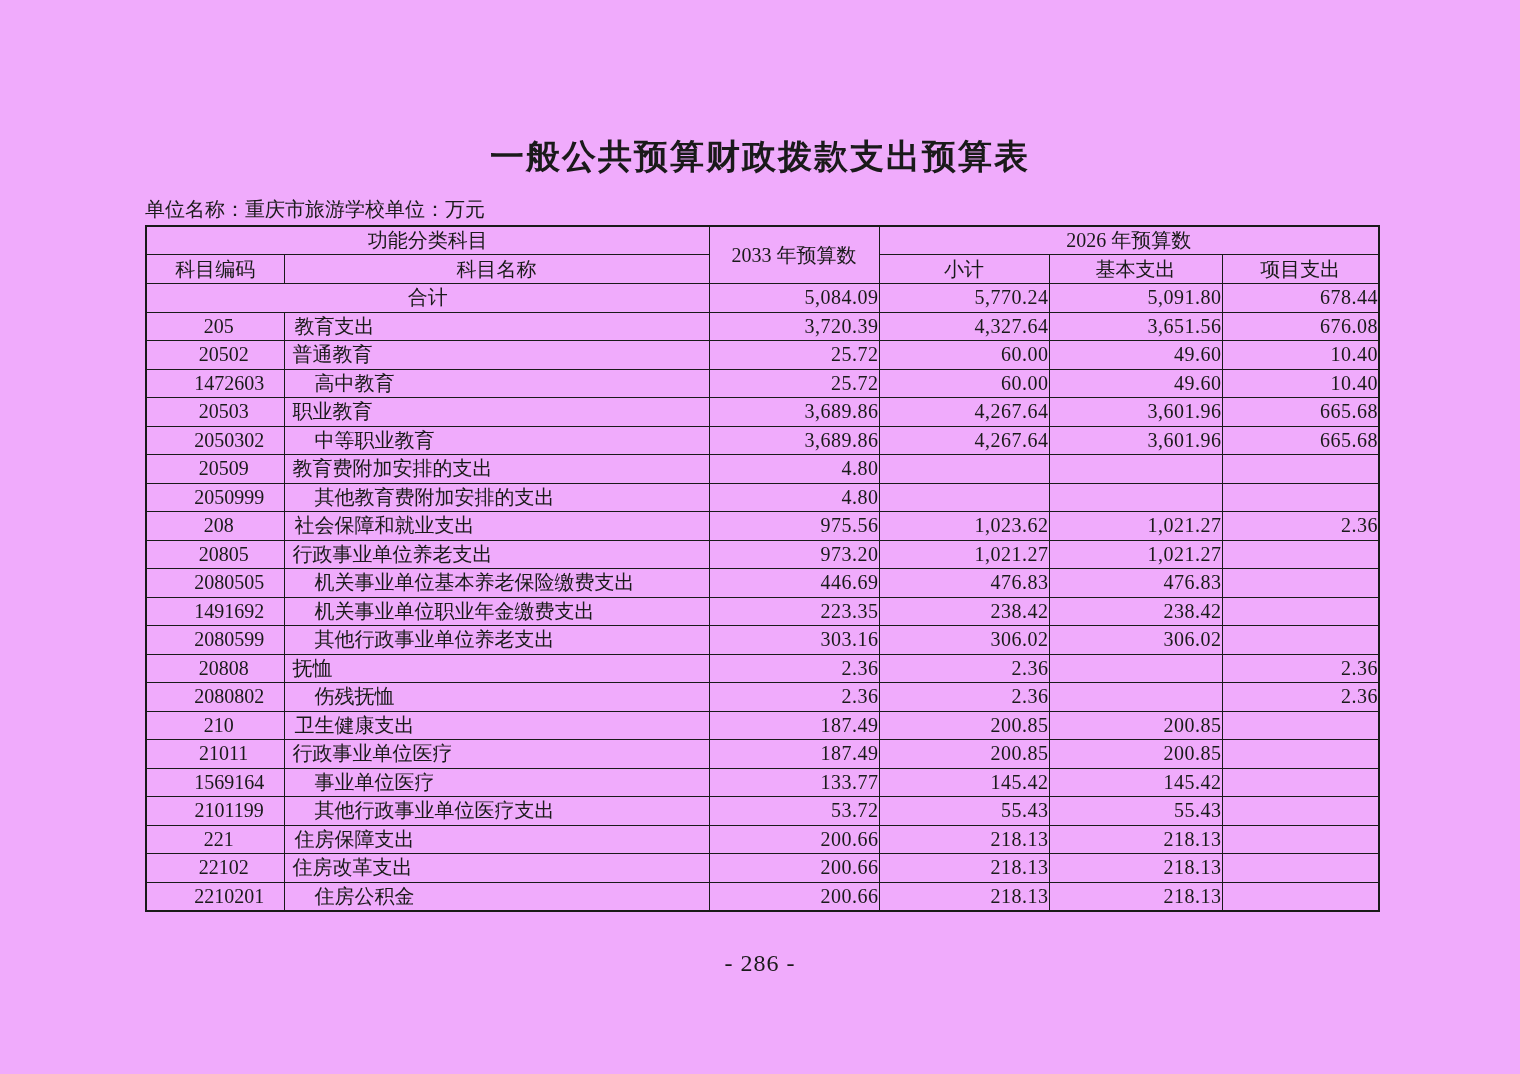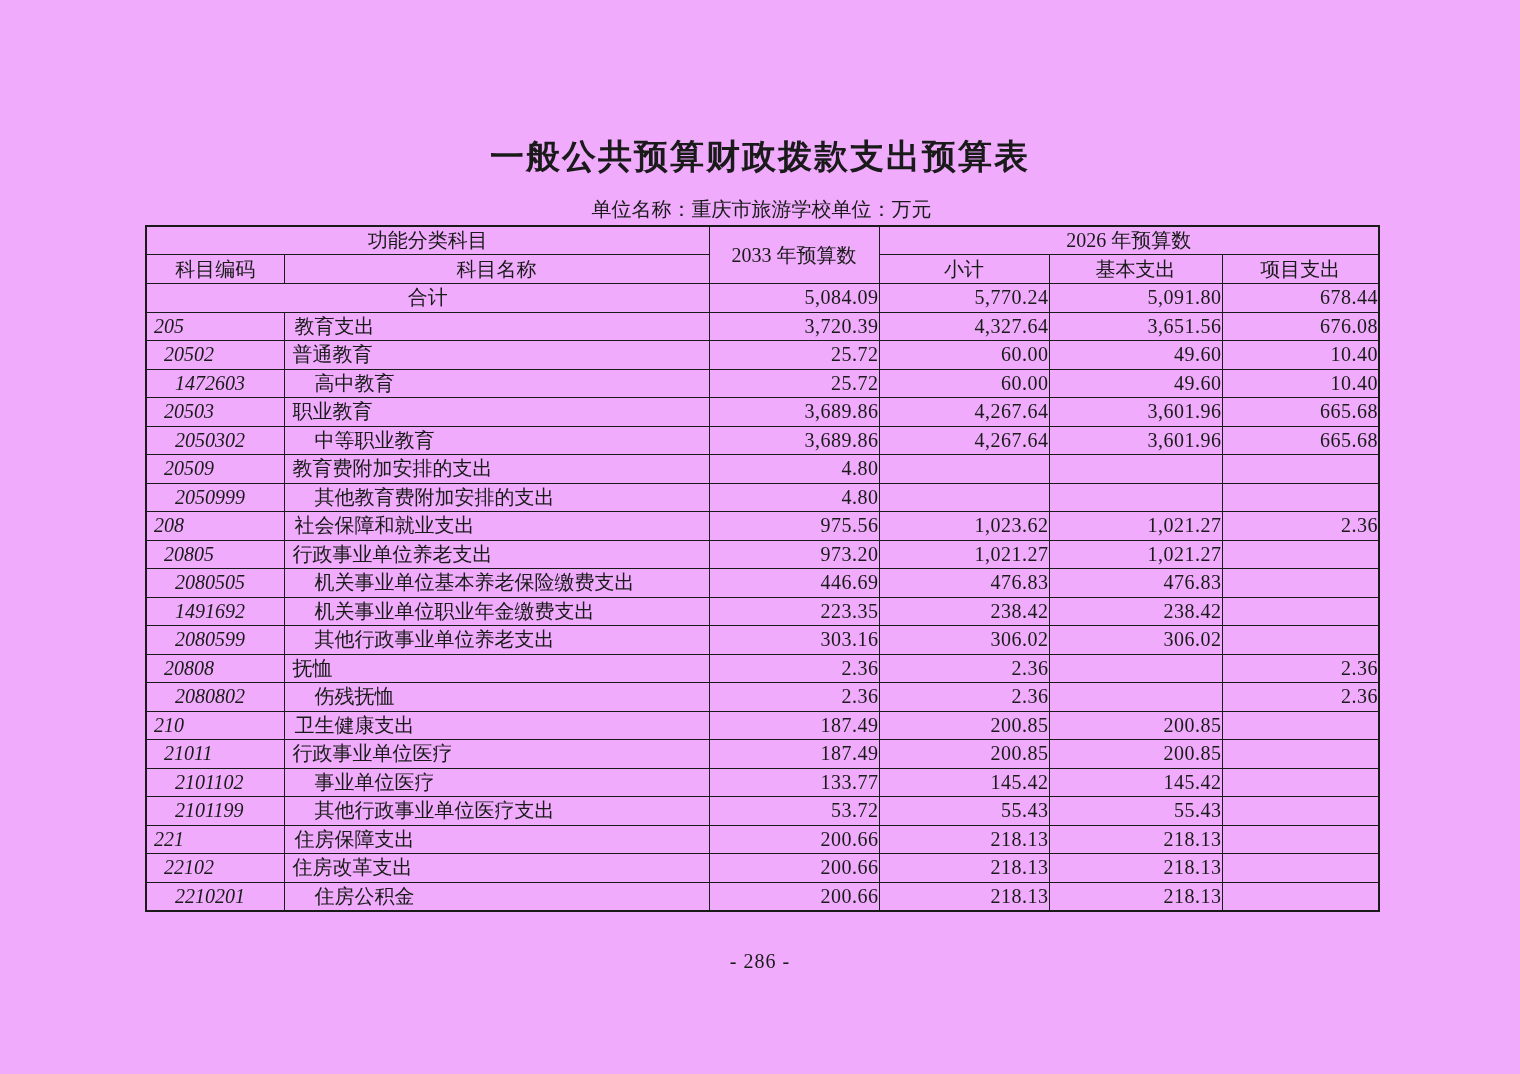--- a/index.html
+++ b/index.html
@@ -18,21 +18,21 @@
     font-size:34px;
     font-weight:bold;
     letter-spacing:2px;
     white-space:nowrap;
   }
   .meta-line{
     position:absolute;
     top:196px;left:145px;right:142px;
     font-size:20px;
     display:flex;
-    justify-content:center;
+    justify-content:flex-start;
     align-items:flex-end;
   }
   table.budget{
     position:absolute;
     left:145px;top:225px;
     width:1233px;
     border-collapse:collapse;
     table-layout:fixed;
     font-size:20px;
   }
@@ -47,33 +47,33 @@
   table.budget{border:2px solid #1a1a1a;}
   table.budget thead tr.h1{height:27px;}
   table.budget thead tr.h2{height:29px;}
   table.budget tbody tr{height:28.5px;}
   th.center, td.center{text-align:center;}
   td.num{
     text-align:right;
     padding-right:11px;
     letter-spacing:0.5px;
   }
-  td.code{text-align:left;font-style:italic;}
+  td.code{text-align:center;}
   td.name{text-align:left;}
   td.code.lvl0{padding-left:7px;}
   td.code.lvl1{padding-left:17px;}
   td.code.lvl2{padding-left:28px;}
   td.name.lvl0{padding-left:10px;}
   td.name.lvl1{padding-left:8px;}
   td.name.lvl2{padding-left:30px;}
   .page-number{
     position:absolute;
     top:950px;left:0;width:100%;
     text-align:center;
-    font-size:20px;
+    font-size:24px;
     letter-spacing:1px;
   }
 </style>
 </head>
 <body>
 
 <div class="page">
 
   <div class="doc-title">一般公共预算财政拨款支出预算表</div>
 
@@ -235,21 +235,21 @@
         </tr>
         <tr>
           <td class="code lvl1">21011</td>
           <td class="name lvl1">行政事业单位医疗</td>
           <td class="num">187.49</td>
           <td class="num">200.85</td>
           <td class="num">200.85</td>
           <td class="num"></td>
         </tr>
         <tr>
-          <td class="code lvl2">2101102</td>
+          <td class="code lvl2">1569164</td>
           <td class="name lvl2">事业单位医疗</td>
           <td class="num">133.77</td>
           <td class="num">145.42</td>
           <td class="num">145.42</td>
           <td class="num"></td>
         </tr>
         <tr>
           <td class="code lvl2">2101199</td>
           <td class="name lvl2">其他行政事业单位医疗支出</td>
           <td class="num">53.72</td>

